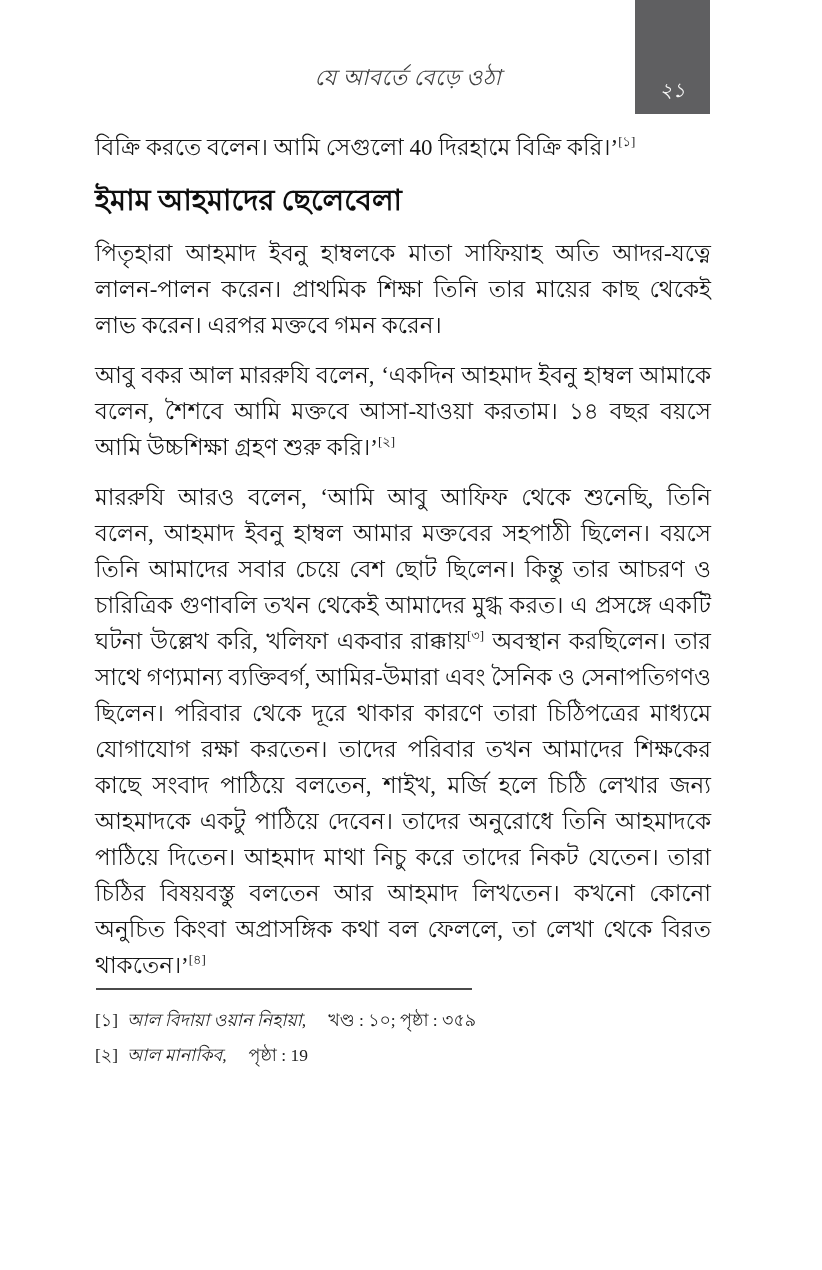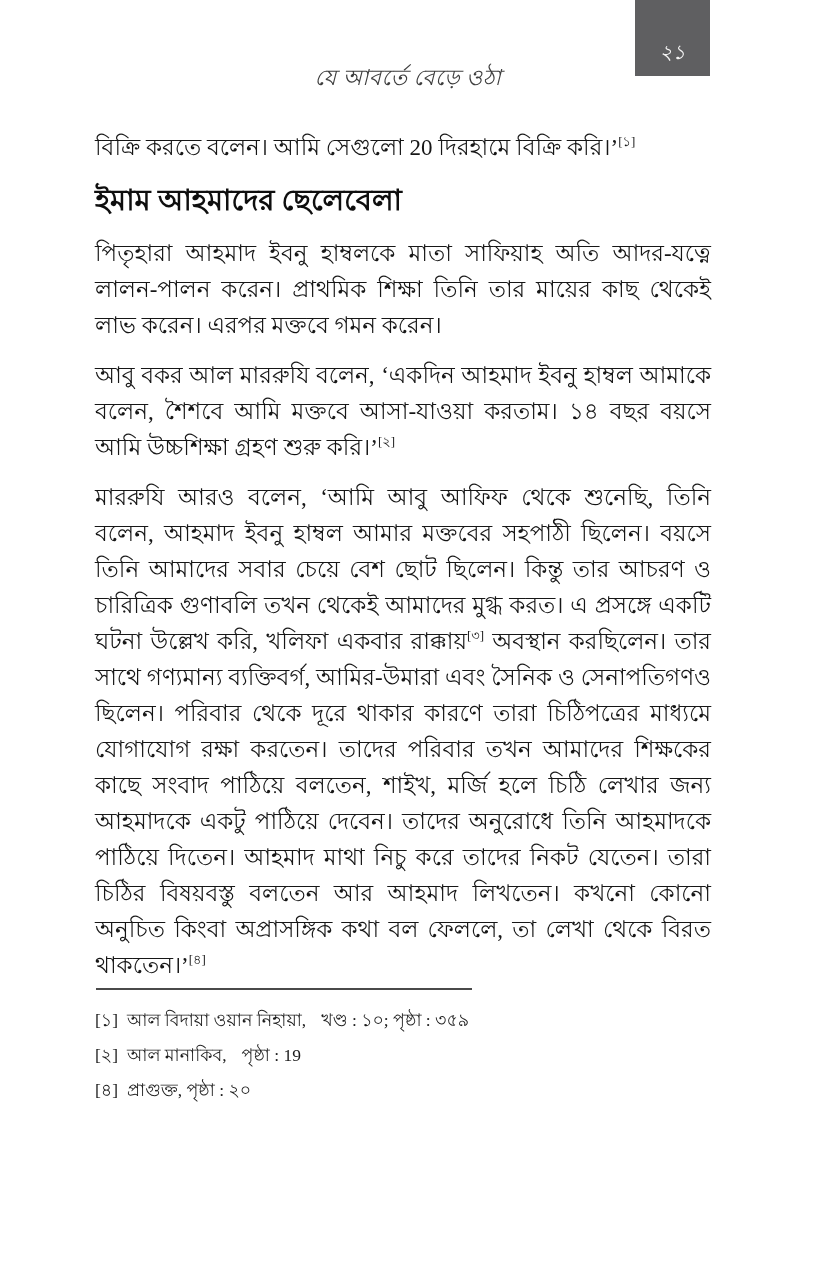--- a/index.html
+++ b/index.html
@@ -12,21 +12,21 @@
     background: #ffffff;
     font-family: "Liberation Serif", "DejaVu Serif", serif;
     color: #161616;
     overflow: hidden;
   }
   .page-num-box {
     position: absolute;
     left: 635px;
     top: 0;
     width: 75px;
-    height: 76px;
+    height: 114px;
     background: #5f5f61;
     display: flex;
     align-items: flex-end;
     justify-content: center;
     padding-bottom: 14px;
   }
   .page-num {
     color: #f5f5f5;
     font-size: 20px;
     font-style: italic;
@@ -79,36 +79,36 @@
     position: absolute;
     left: 95px;
     top: 1010px;
     width: 630px;
     font-size: 17.5px;
     line-height: 21px;
     color: #1d1d1d;
   }
   .footnote { margin-bottom: 14px; }
   .fn-marker { display: inline-block; margin-right: 9px; }
-  .fn-title { margin-right: 15px; }
+  .fn-title { font-style: italic; margin-right: 22px; }
 </style>
 </head>
 <body>
 
 <div class="page">
 
   <div class="page-num-box">
     <span class="page-num">২১</span>
   </div>
 
   <div class="running-head">যে আবর্তে বেড়ে ওঠা</div>
 
   <div class="body-text">
 
-    <p><span>বিক্রি করতে বলেন। আমি সেগুলো 20 দিরহামে বিক্রি করি।’</span><sup class="ref">[১]</sup></p>
+    <p><span>বিক্রি করতে বলেন। আমি সেগুলো 40 দিরহামে বিক্রি করি।’</span><sup class="ref">[১]</sup></p>
 
 
     <h2 class="section-heading">ইমাম আহমাদের ছেলেবেলা</h2>
 
     <p>পিতৃহারা আহমাদ ইবনু হাম্বলকে মাতা সাফিয়াহ অতি আদর-যত্নে লালন-পালন করেন। প্রাথমিক শিক্ষা তিনি তার মায়ের কাছ থেকেই লাভ করেন। এরপর মক্তবে গমন করেন।</p>
 
     <p><span>আবু বকর আল মাররুযি বলেন, ‘একদিন আহমাদ ইবনু হাম্বল আমাকে বলেন, শৈশবে আমি মক্তবে আসা-যাওয়া করতাম। ১৪ বছর বয়সে আমি উচ্চশিক্ষা গ্রহণ শুরু করি।’</span><sup class="ref">[২]</sup></p>
 
     <p><span>মাররুযি আরও বলেন, ‘আমি আবু আফিফ থেকে শুনেছি, তিনি বলেন, আহমাদ ইবনু হাম্বল আমার মক্তবের সহপাঠী ছিলেন। বয়সে তিনি আমাদের সবার চেয়ে বেশ ছোট ছিলেন। কিন্তু তার আচরণ ও চারিত্রিক গুণাবলি তখন থেকেই আমাদের মুগ্ধ করত। এ প্রসঙ্গে একটি ঘটনা উল্লেখ করি, খলিফা একবার রাক্কায়</span><sup class="ref">[৩]</sup><span> অবস্থান করছিলেন। তার সাথে গণ্যমান্য ব্যক্তিবর্গ, আমির-উমারা এবং সৈনিক ও সেনাপতিগণও ছিলেন। পরিবার থেকে দূরে থাকার কারণে তারা চিঠিপত্রের মাধ্যমে যোগাযোগ রক্ষা করতেন। তাদের পরিবার তখন আমাদের শিক্ষকের কাছে সংবাদ পাঠিয়ে বলতেন, শাইখ, মর্জি হলে চিঠি লেখার জন্য আহমাদকে একটু পাঠিয়ে দেবেন। তাদের অনুরোধে তিনি আহমাদকে পাঠিয়ে দিতেন। আহমাদ মাথা নিচু করে তাদের নিকট যেতেন। তারা চিঠির বিষয়বস্তু বলতেন আর আহমাদ লিখতেন। কখনো কোনো অনুচিত কিংবা অপ্রাসঙ্গিক কথা বল ফেললে, তা লেখা থেকে বিরত থাকতেন।’</span><sup class="ref">[৪]</sup></p>
 
@@ -116,18 +116,15 @@
 
   <div class="footnote-sep"></div>
 
   <div class="footnotes">
     <div class="footnote">
       <span class="fn-marker">[১]</span><span class="fn-title">আল বিদায়া ওয়ান নিহায়া,</span><span>খণ্ড : ১০; পৃষ্ঠা : ৩৫৯</span>
     </div>
     <div class="footnote">
       <span class="fn-marker">[২]</span><span class="fn-title">আল মানাকিব,</span><span>পৃষ্ঠা : 19</span>
     </div>
-    <div class="footnote">
-      <span class="fn-marker">[৪]</span><span>প্রাগুক্ত, পৃষ্ঠা : ২০</span>
-    </div>
   </div>
 
 </div>
 
 </body></html>

